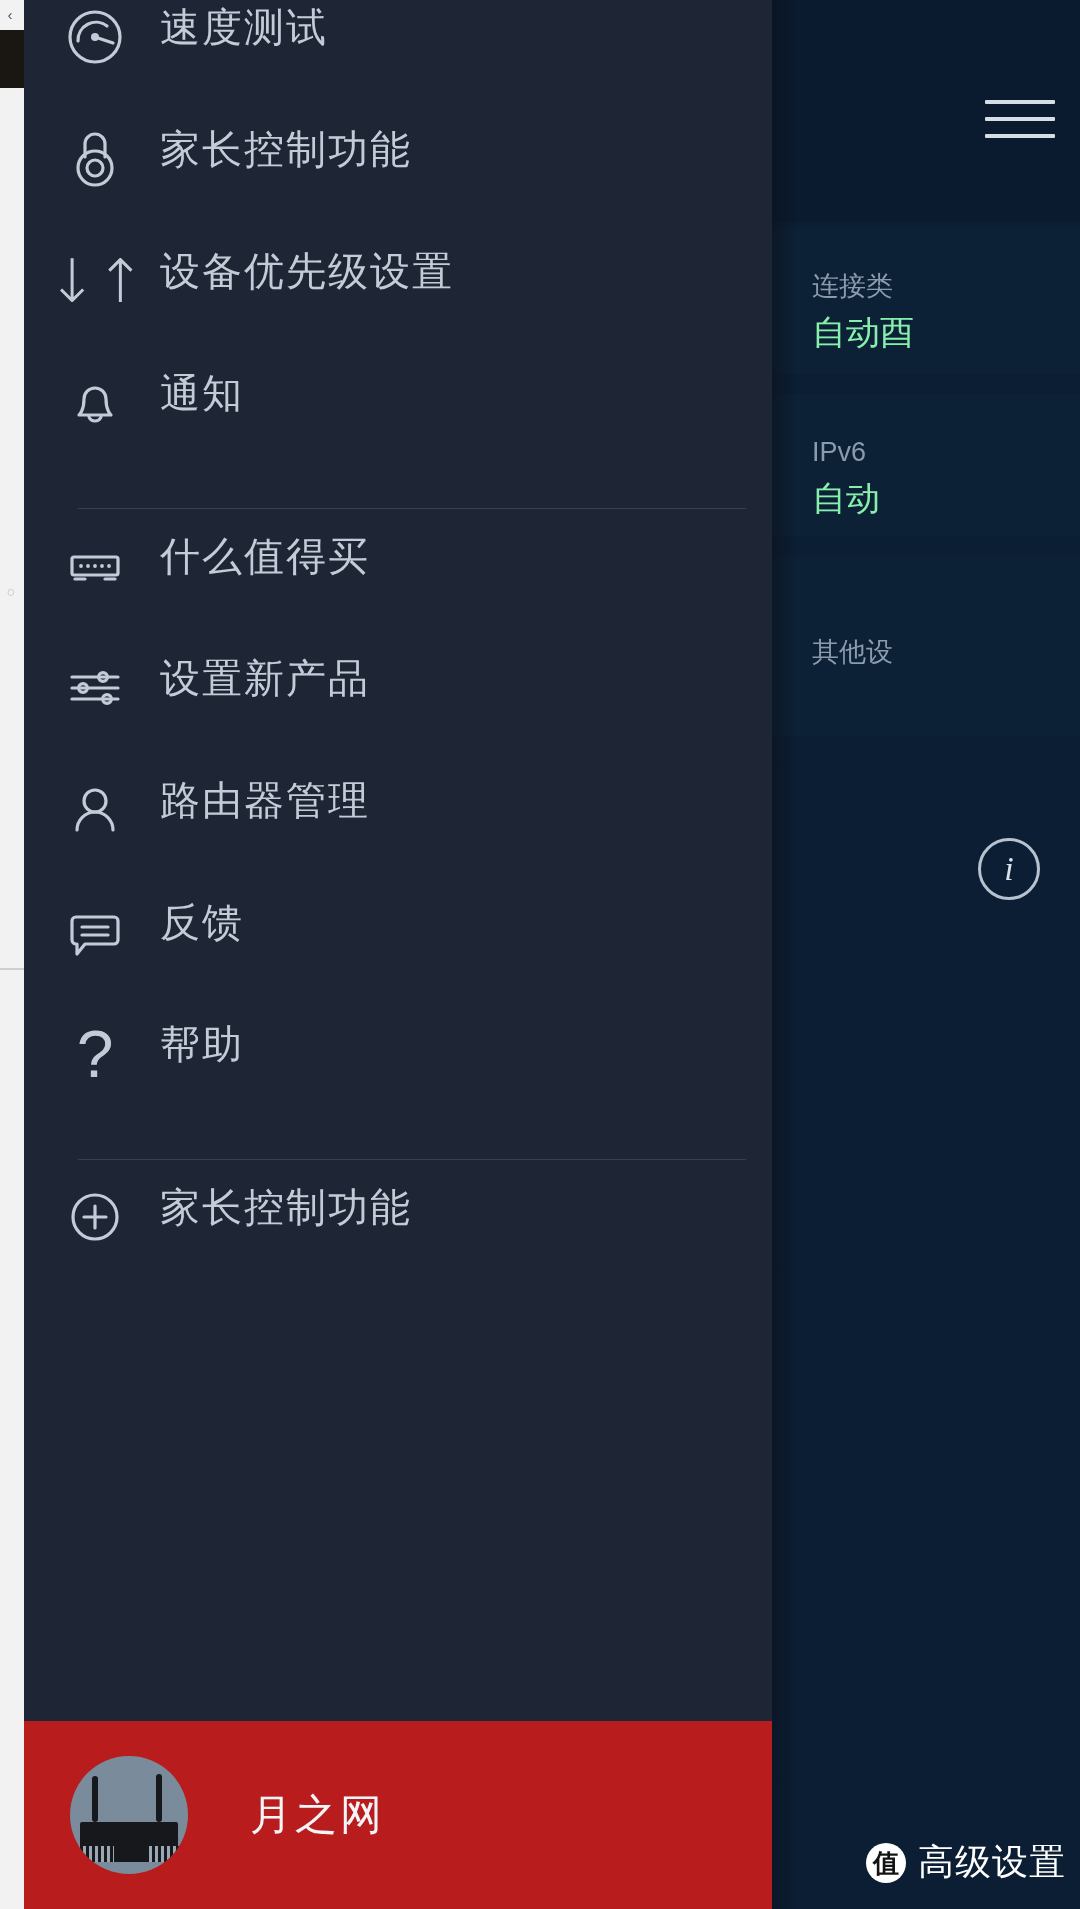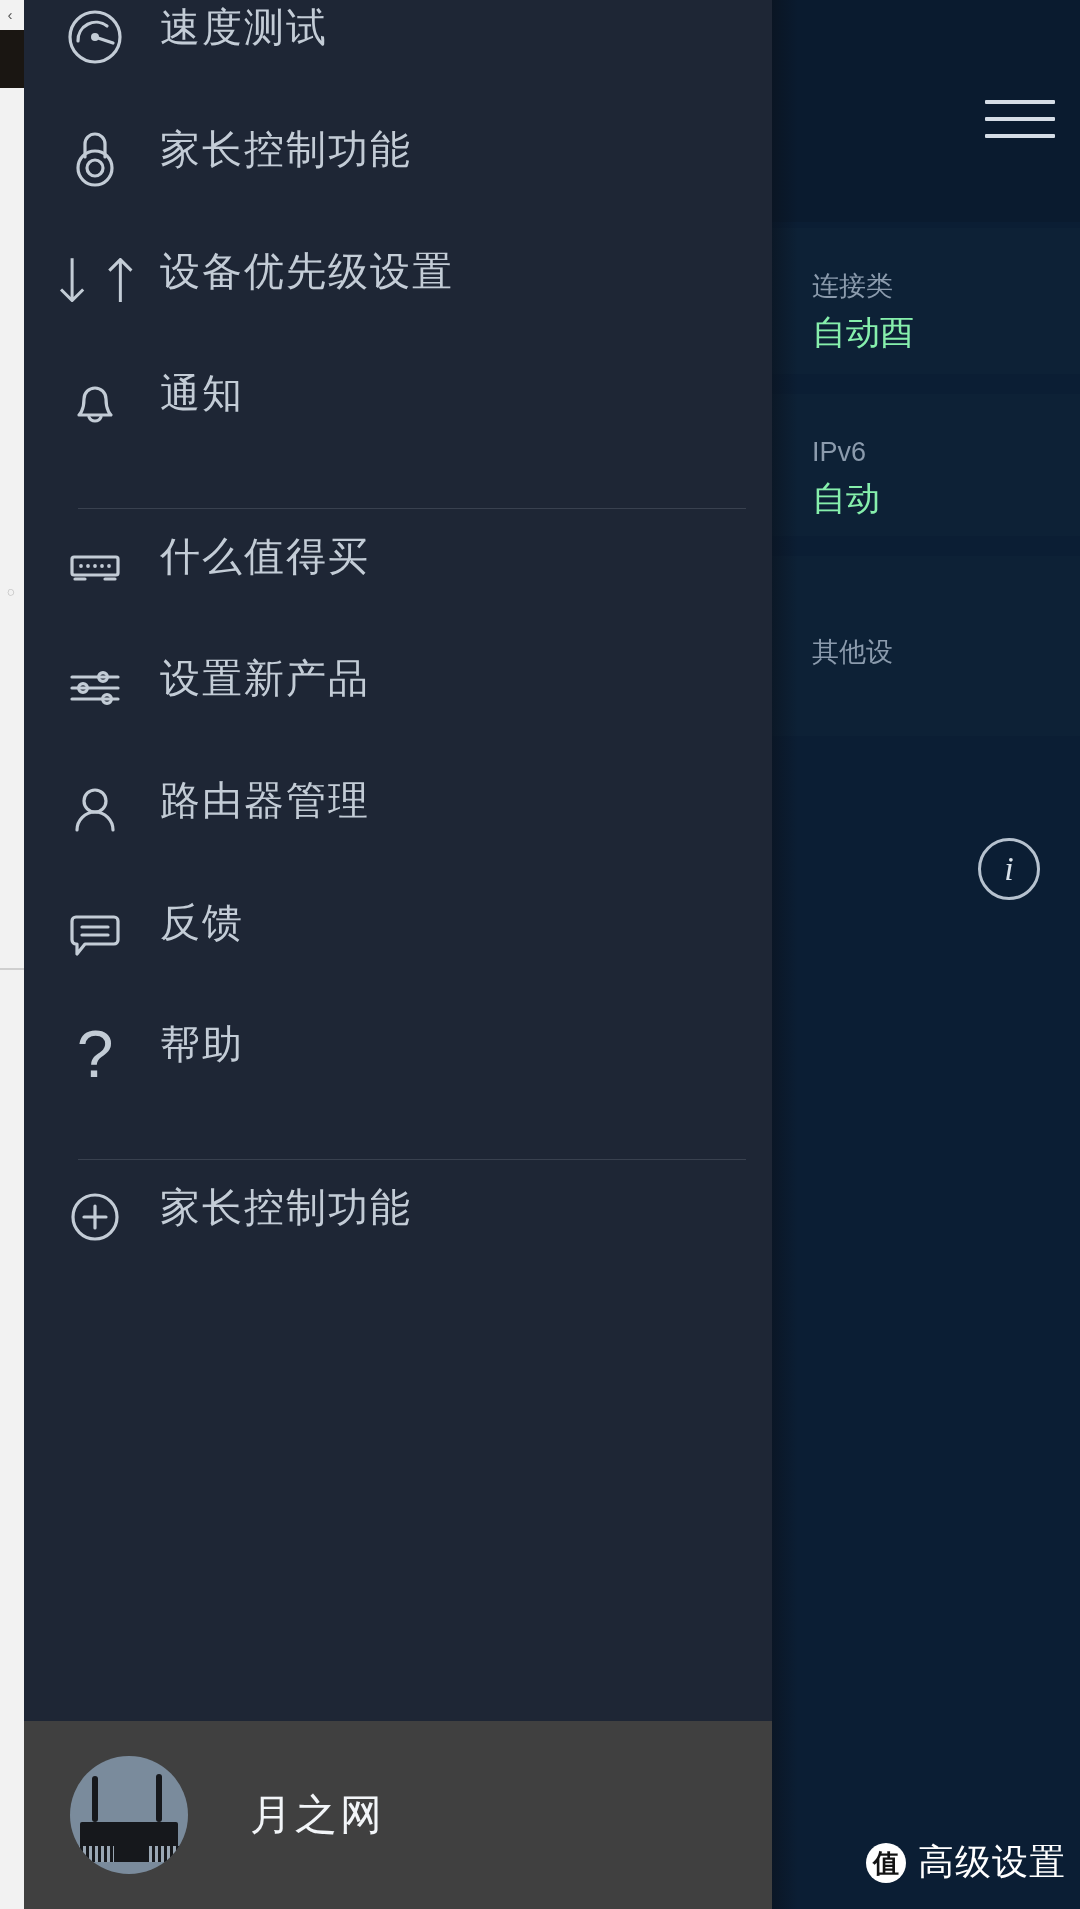--- a/index.html
+++ b/index.html
@@ -106,21 +106,21 @@
 
   
   .arrows{color:#c3ccd6;font-size:60px;line-height:60px;letter-spacing:-2px;
           font-family:"DejaVu Sans",sans-serif;font-weight:300;}
   .qmark{color:#c3ccd6;font-size:66px;line-height:66px;font-weight:300;
          font-family:"Liberation Sans",sans-serif;}
 
   
   #footer{
     position:absolute;left:0;bottom:0;width:748px;height:188px;
-    background:#404040;display:flex;align-items:center;padding-left:46px;
+    background:#b91c1c;display:flex;align-items:center;padding-left:46px;
   }
   #avatar{
     width:118px;height:118px;border-radius:50%;background:#7a8b9c;
     position:relative;overflow:hidden;flex:0 0 118px;
   }
   #avatar .body{
     position:absolute;left:10px;right:10px;bottom:26px;height:26px;
     background:#16181c;border-radius:2px;
   }
   #avatar .base{

